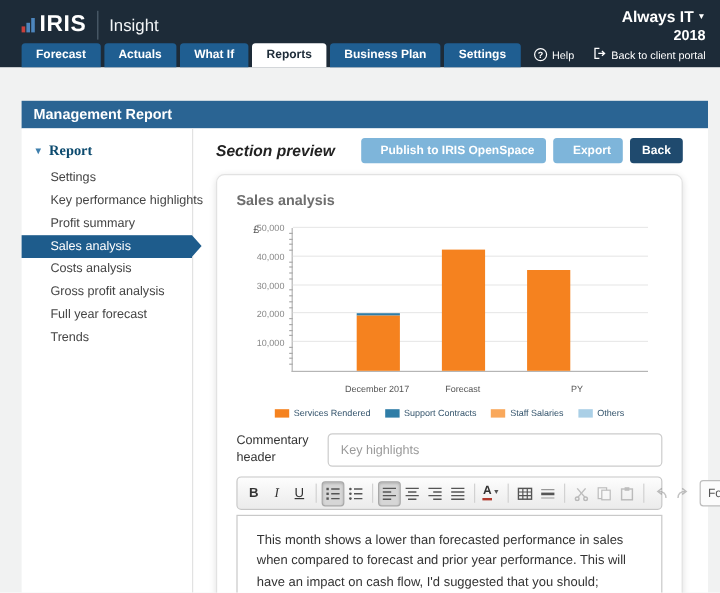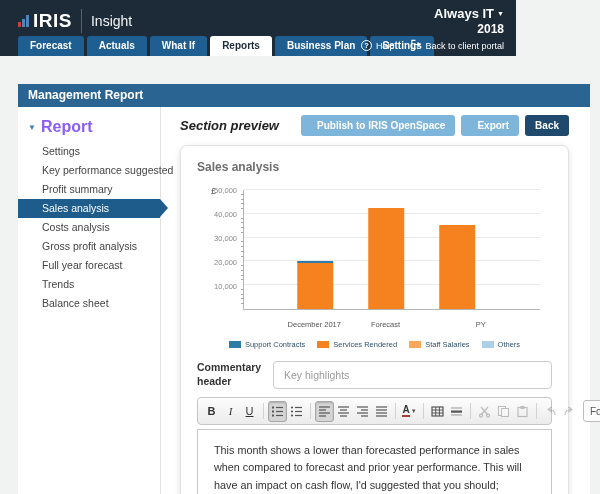--- a/index.html
+++ b/index.html
@@ -2,21 +2,21 @@
 <html><head>
 <meta charset="utf-8">
 <style>
   html,body{margin:0;padding:0;background:#fff;}
   *{box-sizing:border-box;}
   .screen{
     position:relative;width:600px;height:494px;overflow:hidden;
     background:#f1f2f2;font-family:"Liberation Sans","DejaVu Sans",sans-serif;
   }
   
-  .app-header{position:absolute;top:0;left:0;width:516px;height:56px;background:#1d2b38;}
+  .app-header{position:absolute;top:0;left:0;width:600px;height:56px;background:#1d2b38;}
   .brand{position:absolute;left:18px;top:9px;display:flex;align-items:center;}
   .logo-bars{display:flex;align-items:flex-end;gap:1px;margin-right:4px;}
   .logo-bars i{display:block;width:3px;background:#4d86bd;}
   .logo-bars i.b1{height:5px;background:#c8403c;}
   .logo-bars i.b2{height:8px;}
   .logo-bars i.b3{height:12px;}
   .brand-name{color:#fff;font-size:19px;font-weight:bold;letter-spacing:.5px;}
   .brand-sep{width:1px;height:24px;background:#52626f;margin:0 9px;}
   .product-name{color:#f2f5f7;font-size:14px;font-weight:300;}
   .client-block{position:absolute;right:12px;top:6px;text-align:right;color:#fff;cursor:pointer;}
@@ -32,21 +32,21 @@
   .help-circle{display:inline-block;width:11px;height:11px;border:1px solid #fff;border-radius:50%;
        font-size:7.5px;line-height:9px;text-align:center;font-weight:bold;}
   
   .title-bar{position:absolute;top:84px;left:18px;width:572px;height:23px;background:#2a6493;
        color:#fff;font-size:12px;font-weight:bold;line-height:23px;padding-left:10px;}
   
   .content{position:absolute;top:107px;left:18px;width:572px;height:387px;background:#fff;display:flex;}
   .sidebar{width:143px;border-right:1px solid #e2e2e2;padding-top:6px;flex:none;}
   .sidebar-group{display:flex;align-items:center;gap:5px;padding:5px 0 6px 10px;cursor:pointer;}
   .tri{font-size:8px;color:#3f7fad;}
-  .group-label{font-size:16px;font-weight:bold;color:#8b5cf6;}
+  .group-label{font-size:12px;font-weight:bold;color:#0c4a6e;font-family:Liberation Serif, serif;}
   .side-item{font-size:10.5px;color:#444;line-height:19px;height:19px;padding-left:24px;cursor:pointer;position:relative;white-space:nowrap;}
   .side-item.selected{background:#1e5c8c;color:#fff;z-index:3;}
   .side-item.selected::after{content:"";position:absolute;right:-8px;top:0;
       border-top:9.5px solid transparent;border-bottom:9.5px solid transparent;border-left:8px solid #1e5c8c;}
   .main{flex:1;padding:8px 0 0 19px;position:relative;}
   .main-header{display:flex;align-items:center;width:389px;}
   .section-title{font-size:13px;font-weight:bold;color:#222;flex:1;font-style:italic;}
   .btn{border:none;color:#fff;font-size:10px;font-weight:bold;padding:5px 10px;border-radius:3px;
       cursor:pointer;font-family:inherit;margin-left:6px;white-space:nowrap;}
   .btn.light{background:#7eb5da;padding-left:16px;}
@@ -66,21 +66,21 @@
   .bar{position:absolute;bottom:0;width:12%;height:100%;transform:translateX(-50%);
       display:flex;flex-direction:column;justify-content:flex-end;}
   .xlabels{position:absolute;left:46px;right:12px;bottom:0;height:22px;}
   .xtick{position:absolute;top:6px;transform:translateX(-50%);font-size:7.5px;color:#555;white-space:nowrap;}
   .legend{margin-top:4px;display:flex;justify-content:center;gap:12px;align-items:center;}
   .legend-item{display:flex;align-items:center;gap:4px;}
   .swatch{display:inline-block;width:12px;height:7px;}
   .legend-label{font-size:7.5px;color:#33536b;}
   
   .commentary-row{margin-top:12px;display:flex;gap:12px;}
-  .commentary-label{width:64px;font-size:10.5px;font-weight:bold;color:#333;line-height:1.3;flex:none;}
+  .commentary-label{width:64px;font-size:10.5px;font-weight:normal;color:#333;line-height:1.3;flex:none;}
   .commentary-input{flex:1;height:28px;border:1px solid #ccc;border-radius:4px;padding:0 10px;
       font-size:10.5px;font-family:inherit;color:#333;outline:none;}
   .commentary-input::placeholder{color:#9a9a9a;}
   
   .toolbar{margin-top:8px;border:1px solid #c6c6c6;border-radius:4px;
       background:linear-gradient(#fdfdfd,#ebebeb);padding:2px 4px;display:flex;align-items:center;height:28px;}
   .tb-groups{display:flex;align-items:center;flex:1;}
   .tb-btn{width:19px;height:21px;border:1px solid transparent;background:transparent;border-radius:3px;
       display:flex;align-items:center;justify-content:center;padding:0;cursor:pointer;font-family:inherit;}
   .tb-btn.active{background:#d6d6d6;border-color:#a8a8a8;box-shadow:inset 0 1px 2px rgba(0,0,0,.2);}
@@ -148,28 +148,27 @@
   </div>
 
   <div class="content">
     <div class="sidebar">
       <div class="sidebar-group">
         <span class="tri">▼</span>
         <span class="group-label">Report</span>
       </div>
       <div id="sidebar-items">
           <div class="side-item">Settings</div>
-          <div class="side-item">Key performance suggested</div>
+          <div class="side-item">Key performance highlights</div>
           <div class="side-item">Profit summary</div>
           <div class="side-item selected">Sales analysis</div>
           <div class="side-item">Costs analysis</div>
           <div class="side-item">Gross profit analysis</div>
           <div class="side-item">Full year forecast</div>
           <div class="side-item">Trends</div>
-          <div class="side-item">Balance sheet</div>
         </div>
     </div>
 
     <div class="main">
       <div class="main-header">
         <div class="section-title">Section preview</div>
         <button class="btn light">Publish to IRIS OpenSpace</button>
         <button class="btn light">Export</button>
         <button class="btn dark">Back</button>
       </div>
@@ -224,26 +223,26 @@
               </div>
             </div>
           <div class="xlabels" id="chart-xlabels">
               <div class="xtick" style="left: 24%;">December 2017</div>
               <div class="xtick" style="left: 48%;">Forecast</div>
               <div class="xtick" style="left: 72%; margin-left: 24px;">PY</div>
             </div>
         </div>
         <div class="legend" id="chart-legend">
             <div class="legend-item">
+              <span class="swatch" style="background: rgb(245, 130, 31);"></span>
+              <span class="legend-label">Services Rendered</span>
+            </div>
+            <div class="legend-item">
               <span class="swatch" style="background: rgb(47, 125, 167);"></span>
               <span class="legend-label">Support Contracts</span>
-            </div>
-            <div class="legend-item">
-              <span class="swatch" style="background: rgb(245, 130, 31);"></span>
-              <span class="legend-label">Services Rendered</span>
             </div>
             <div class="legend-item">
               <span class="swatch" style="background: rgb(249, 168, 91);"></span>
               <span class="legend-label">Staff Salaries</span>
             </div>
             <div class="legend-item">
               <span class="swatch" style="background: rgb(170, 207, 230);"></span>
               <span class="legend-label">Others</span>
             </div>
           </div>

